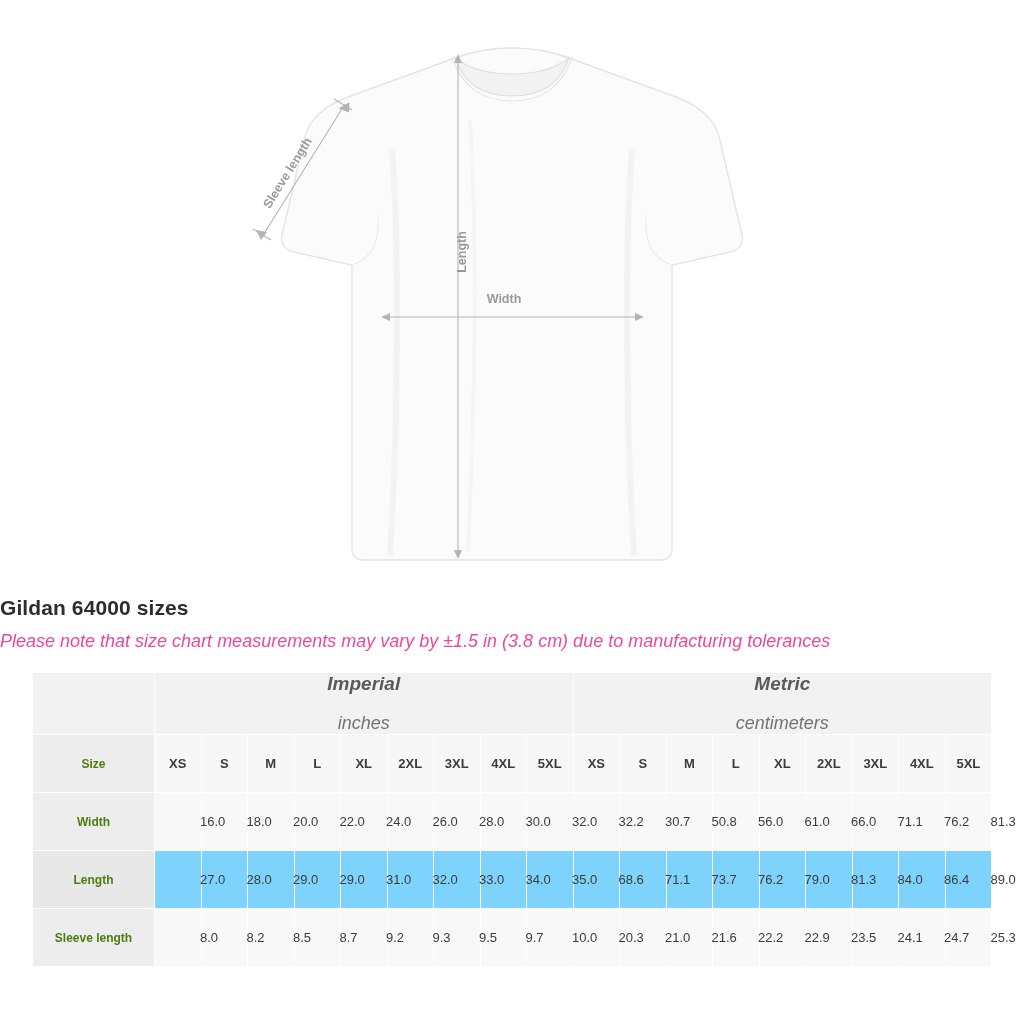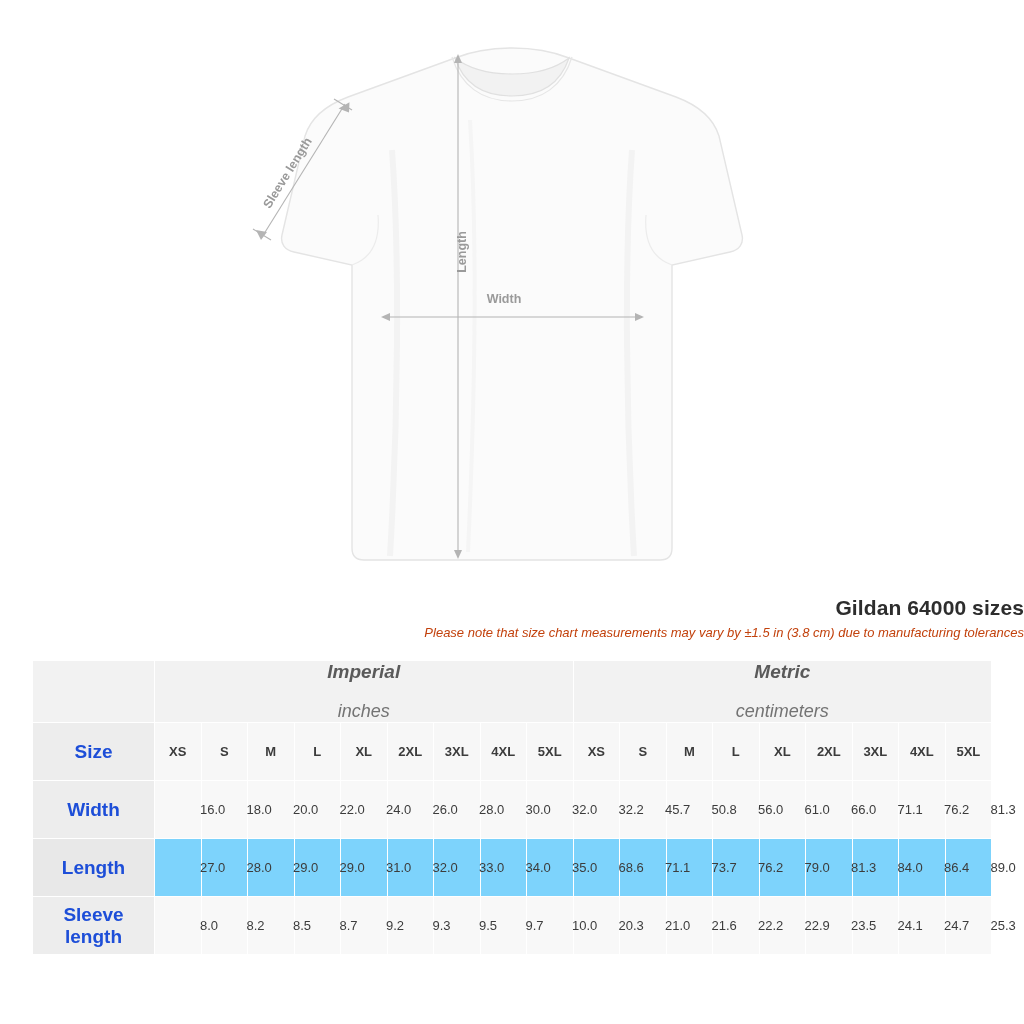--- a/index.html
+++ b/index.html
@@ -16,34 +16,34 @@
   
   .shirt-area {
     position: relative;
     width: 1024px;
     height: 580px;
   }
   .shirt-svg { position: absolute; left: 0; top: 0; }
 
   
   .title-block {
-    text-align: right;
+    text-align: left;
     margin-top: 16px;
   }
   .chart-title {
     font-size: 21px;
     font-weight: bold;
     color: #2d2d2d;
     letter-spacing: 0.1px;
   }
   .chart-note {
-    margin-top: 5px;
-    font-size: 13px;
+    margin-top: 11px;
+    font-size: 18px;
     font-style: italic;
-    color: #c2410c;
+    color: #ec4899;
   }
 
   
   .table-wrap {
     margin: 20px 32px 0 32px;
   }
   table.size-table {
     width: 960px;
     border-collapse: collapse;
     table-layout: fixed;
@@ -76,22 +76,22 @@
     color: #737373;
     margin-top: 18px;
   }
   .corner-cell { background: #e8e8e8; border: none; }
 
   tr.size-row td { height: 58px; background: #f2f2f2; }
   tr.size-row td.row-head,
   tr.data-row td.row-head {
     background: #ededed;
     font-weight: bold;
-    font-size: 19px;
-    color: #1d4ed8;
+    font-size: 12px;
+    color: #4d7c0f;
   }
   tr.size-row td.size-head {
     font-weight: bold;
     font-size: 13px;
     background: #f7f7f7;
   }
   tr.data-row td { height: 58px; }
   tr.data-row.alt td { background: #ededed; }
   tr.data-row.alt td.row-head { background: #e8e8e8; }
   tr.data-row td.value { background: #f8f8f8; padding-left: 45px; }
@@ -221,21 +221,21 @@
           <td class="value">16.0</td>
           <td class="value">18.0</td>
           <td class="value">20.0</td>
           <td class="value">22.0</td>
           <td class="value">24.0</td>
           <td class="value">26.0</td>
           <td class="value">28.0</td>
           <td class="value">30.0</td>
           <td class="value">32.0</td>
           <td class="value">32.2</td>
-          <td class="value">45.7</td>
+          <td class="value">30.7</td>
           <td class="value">50.8</td>
           <td class="value">56.0</td>
           <td class="value">61.0</td>
           <td class="value">66.0</td>
           <td class="value">71.1</td>
           <td class="value">76.2</td>
           <td class="value">81.3</td>
         </tr>
 
         <tr class="data-row alt">

